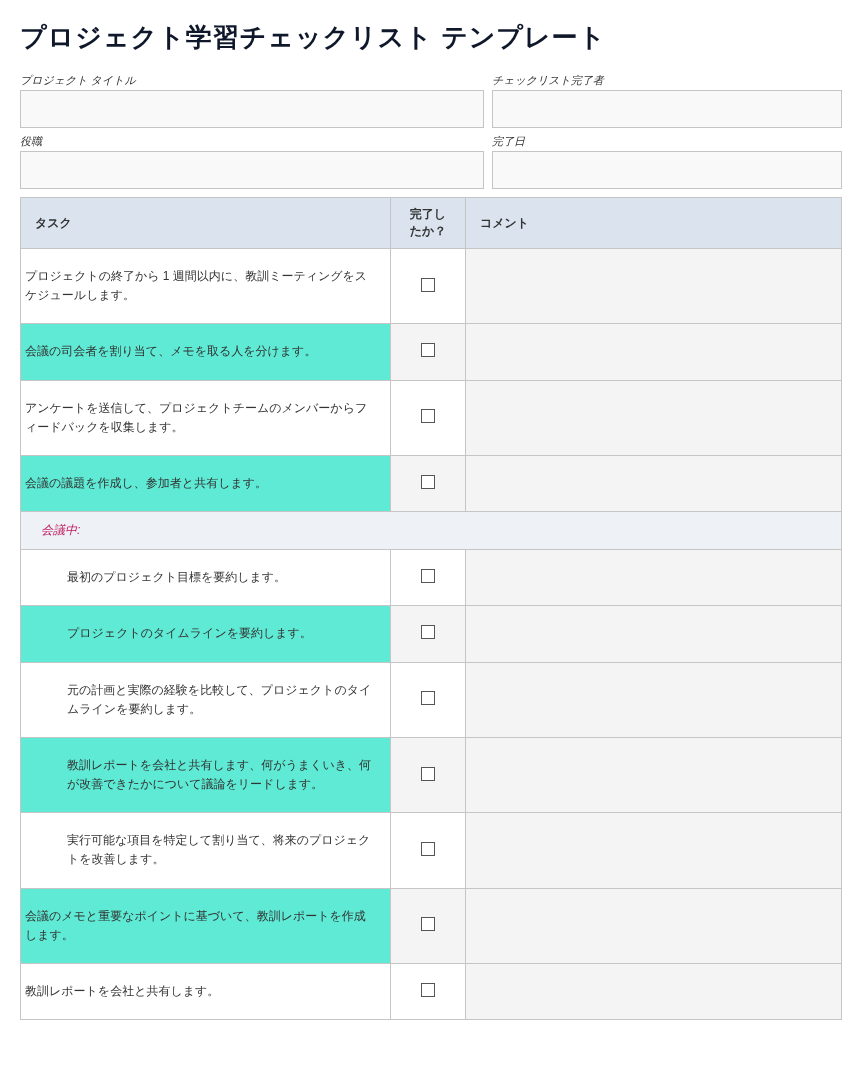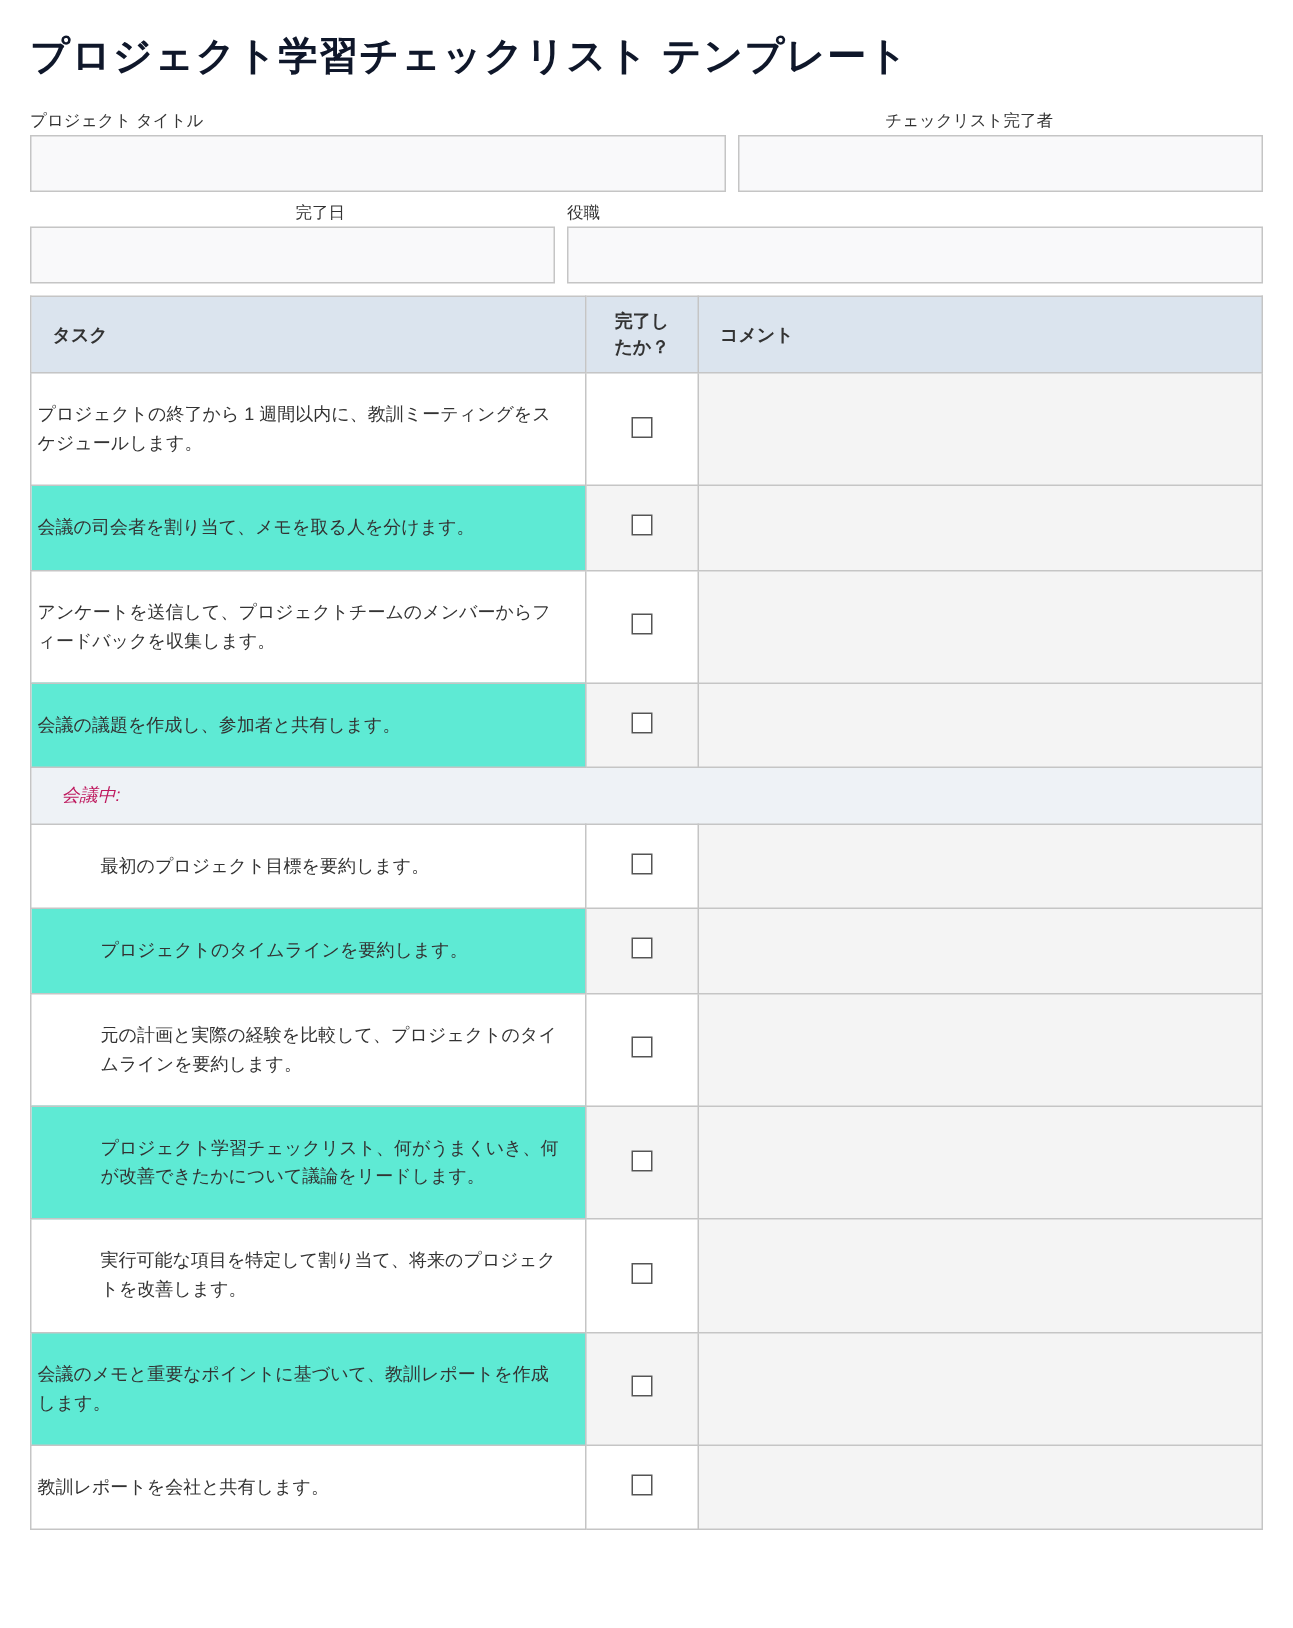--- a/index.html
+++ b/index.html
@@ -26,22 +26,23 @@
   .meta-field {
     display: flex;
     flex-direction: column;
   }
   .meta-field.left { flex: 1; }
   .meta-field.right { flex: 0 0 350px; }
   .meta-label {
     font-size: 11px;
     color: #333;
     margin-bottom: 2px;
-  }
-  .meta-label.right-align { text-align: right; padding-right: 140px; }
+    font-style: italic;
+  }
+  .meta-label.right-align { padding-right: 140px; }
   .meta-input {
     height: 38px;
     border: 1px solid #c5c5c5;
     background: #f9f9fa;
   }
   .checklist {
     margin-top: 8px;
     border-collapse: collapse;
     width: 100%;
     table-layout: fixed;
@@ -104,26 +105,26 @@
     <div class="meta-label">プロジェクト タイトル</div>
     <div class="meta-input"></div>
   </div>
   <div class="meta-field right">
     <div class="meta-label right-align">チェックリスト完了者</div>
     <div class="meta-input"></div>
   </div>
 </div>
 
 <div class="meta-section">
+  <div class="meta-field left">
+    <div class="meta-label">役職</div>
+    <div class="meta-input"></div>
+  </div>
   <div class="meta-field right">
     <div class="meta-label right-align">完了日</div>
-    <div class="meta-input"></div>
-  </div>
-  <div class="meta-field left">
-    <div class="meta-label">役職</div>
     <div class="meta-input"></div>
   </div>
 </div>
 
 <table class="checklist">
   <colgroup>
     <col class="col-task">
     <col class="col-done">
     <col class="col-comment">
   </colgroup>
@@ -167,21 +168,21 @@
         <td class="task-cell indent">プロジェクトのタイムラインを要約します。</td>
         <td class="done-cell"><span class="checkbox"></span></td>
         <td class="comment-cell"></td>
       </tr>
       <tr class="row-normal">
         <td class="task-cell indent">元の計画と実際の経験を比較して、プロジェクトのタイムラインを要約します。</td>
         <td class="done-cell"><span class="checkbox"></span></td>
         <td class="comment-cell"></td>
       </tr>
       <tr class="row-alt">
-        <td class="task-cell indent">プロジェクト学習チェックリスト、何がうまくいき、何が改善できたかについて議論をリードします。</td>
+        <td class="task-cell indent">教訓レポートを会社と共有します、何がうまくいき、何が改善できたかについて議論をリードします。</td>
         <td class="done-cell"><span class="checkbox"></span></td>
         <td class="comment-cell"></td>
       </tr>
       <tr class="row-normal">
         <td class="task-cell indent">実行可能な項目を特定して割り当て、将来のプロジェクトを改善します。</td>
         <td class="done-cell"><span class="checkbox"></span></td>
         <td class="comment-cell"></td>
       </tr>
       <tr class="row-alt">
         <td class="task-cell">会議のメモと重要なポイントに基づいて、教訓レポートを作成します。</td>

